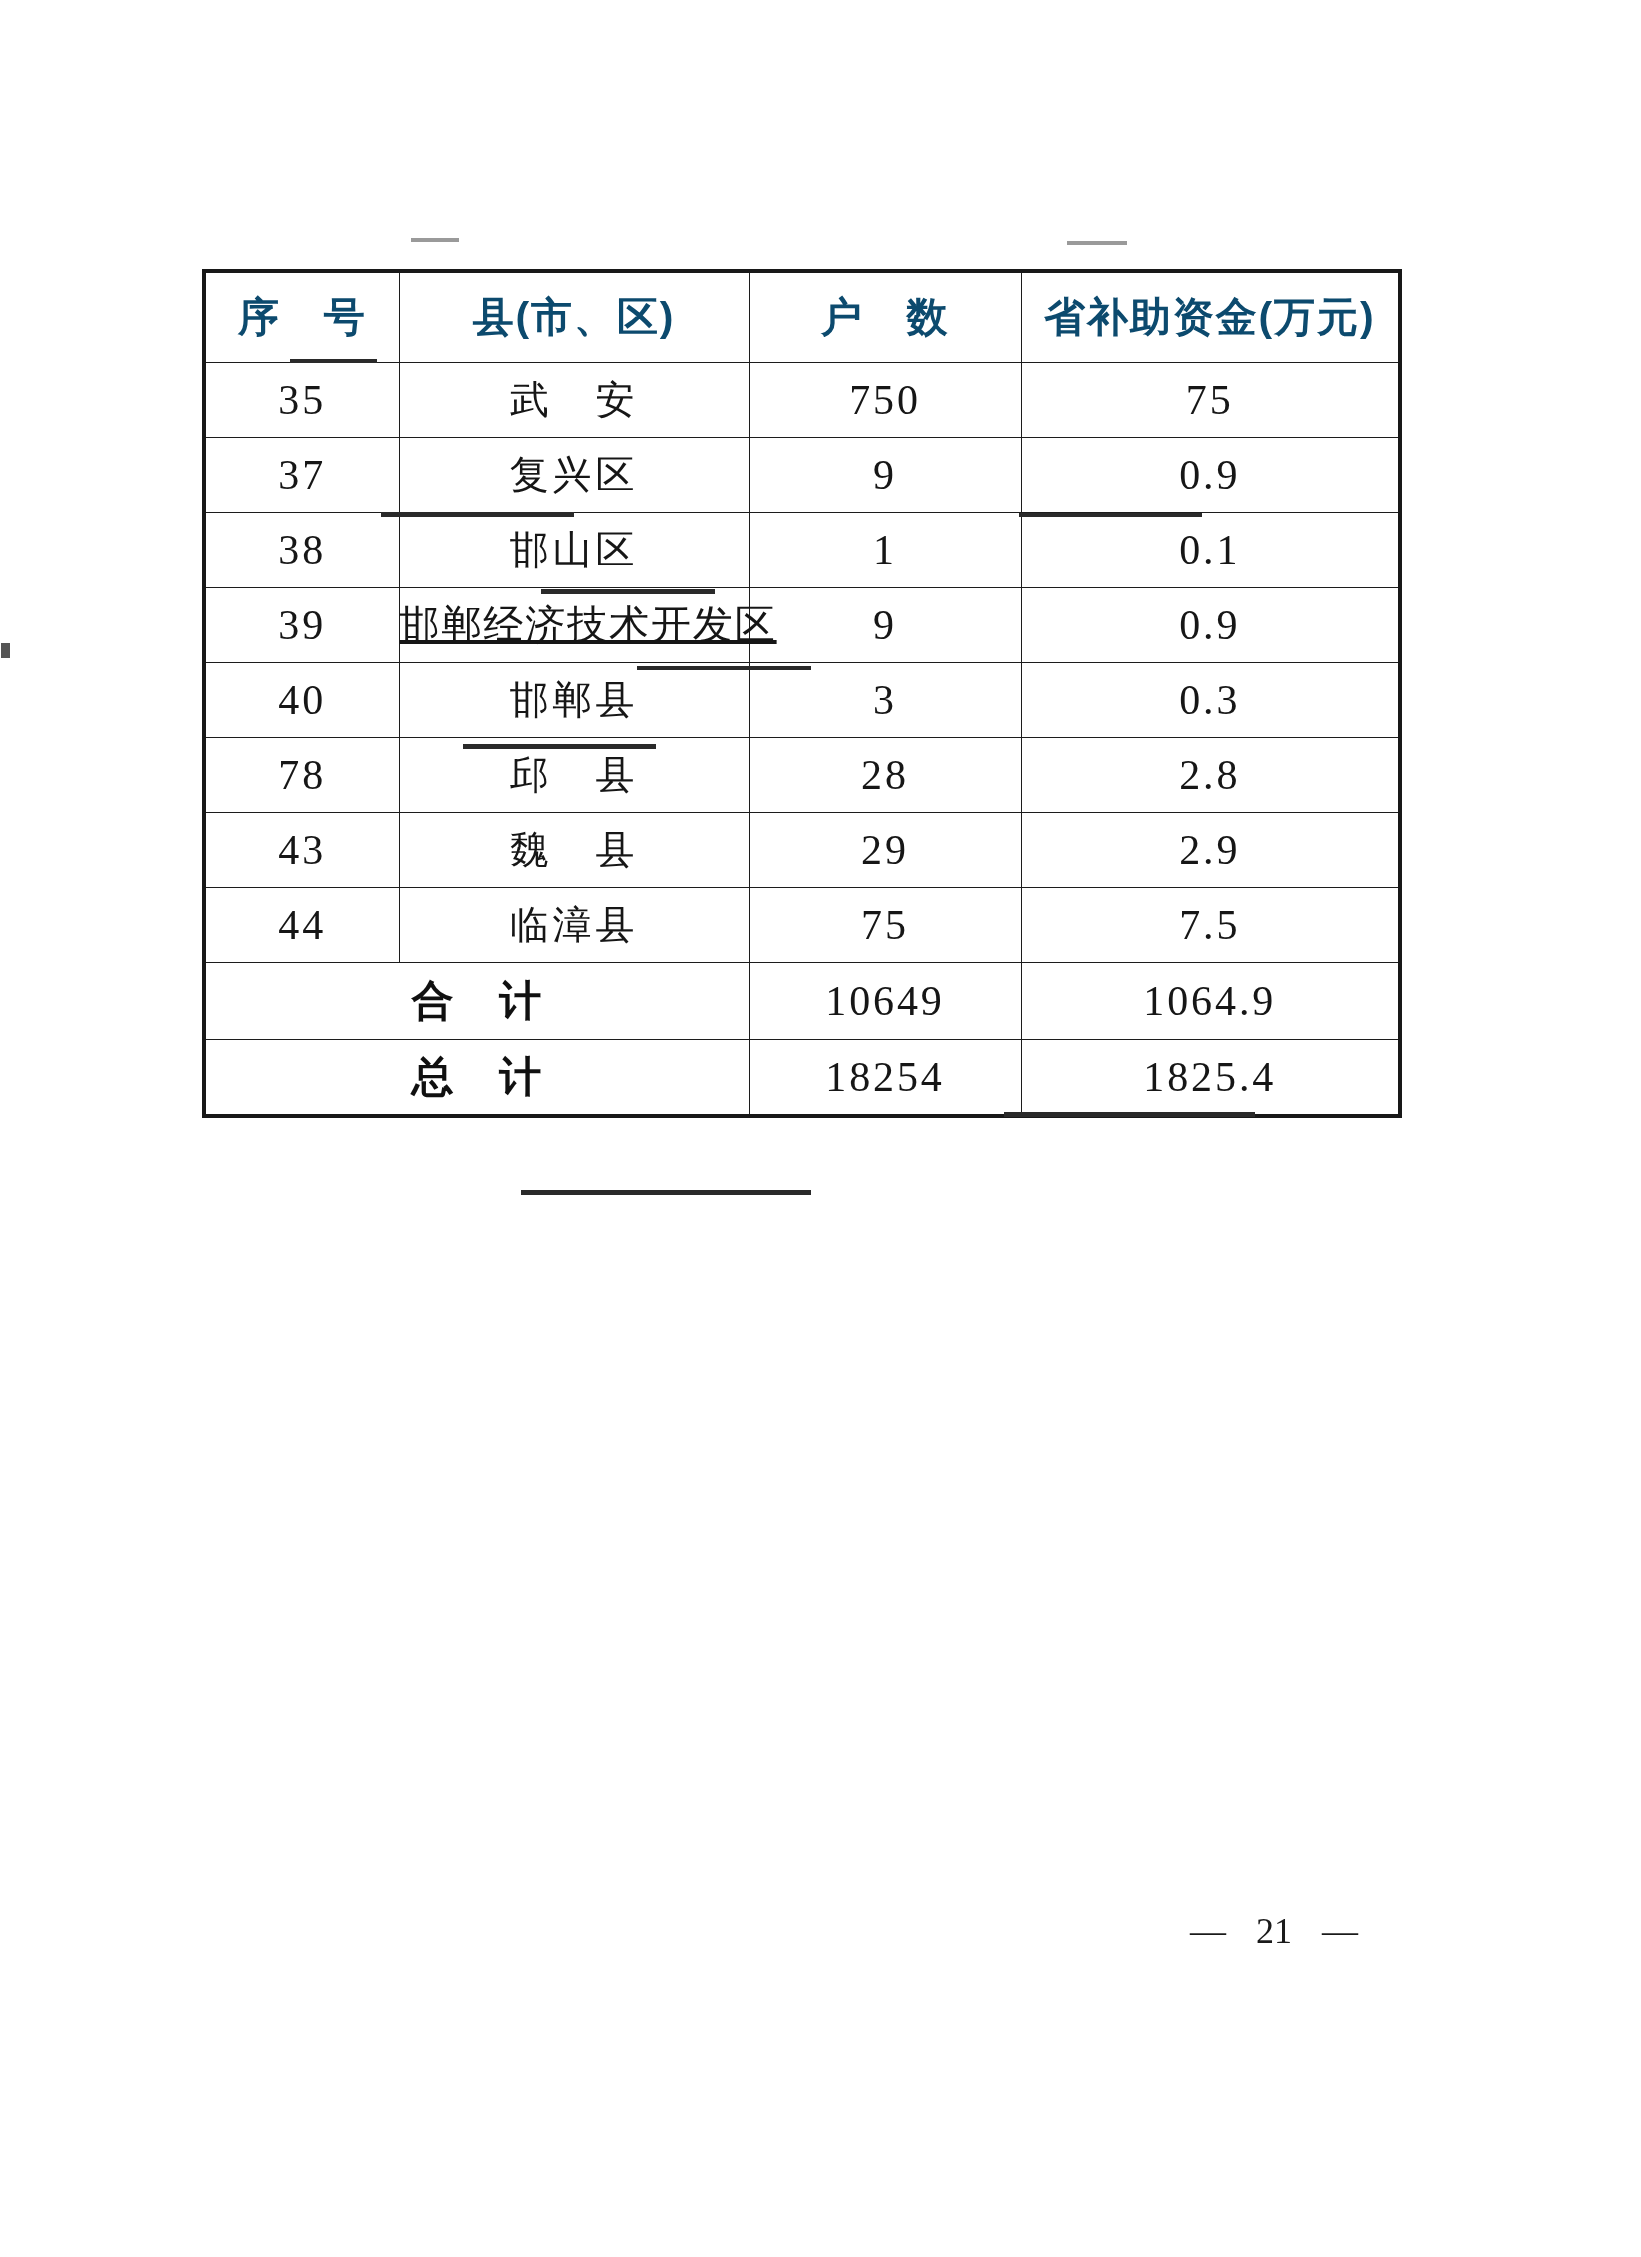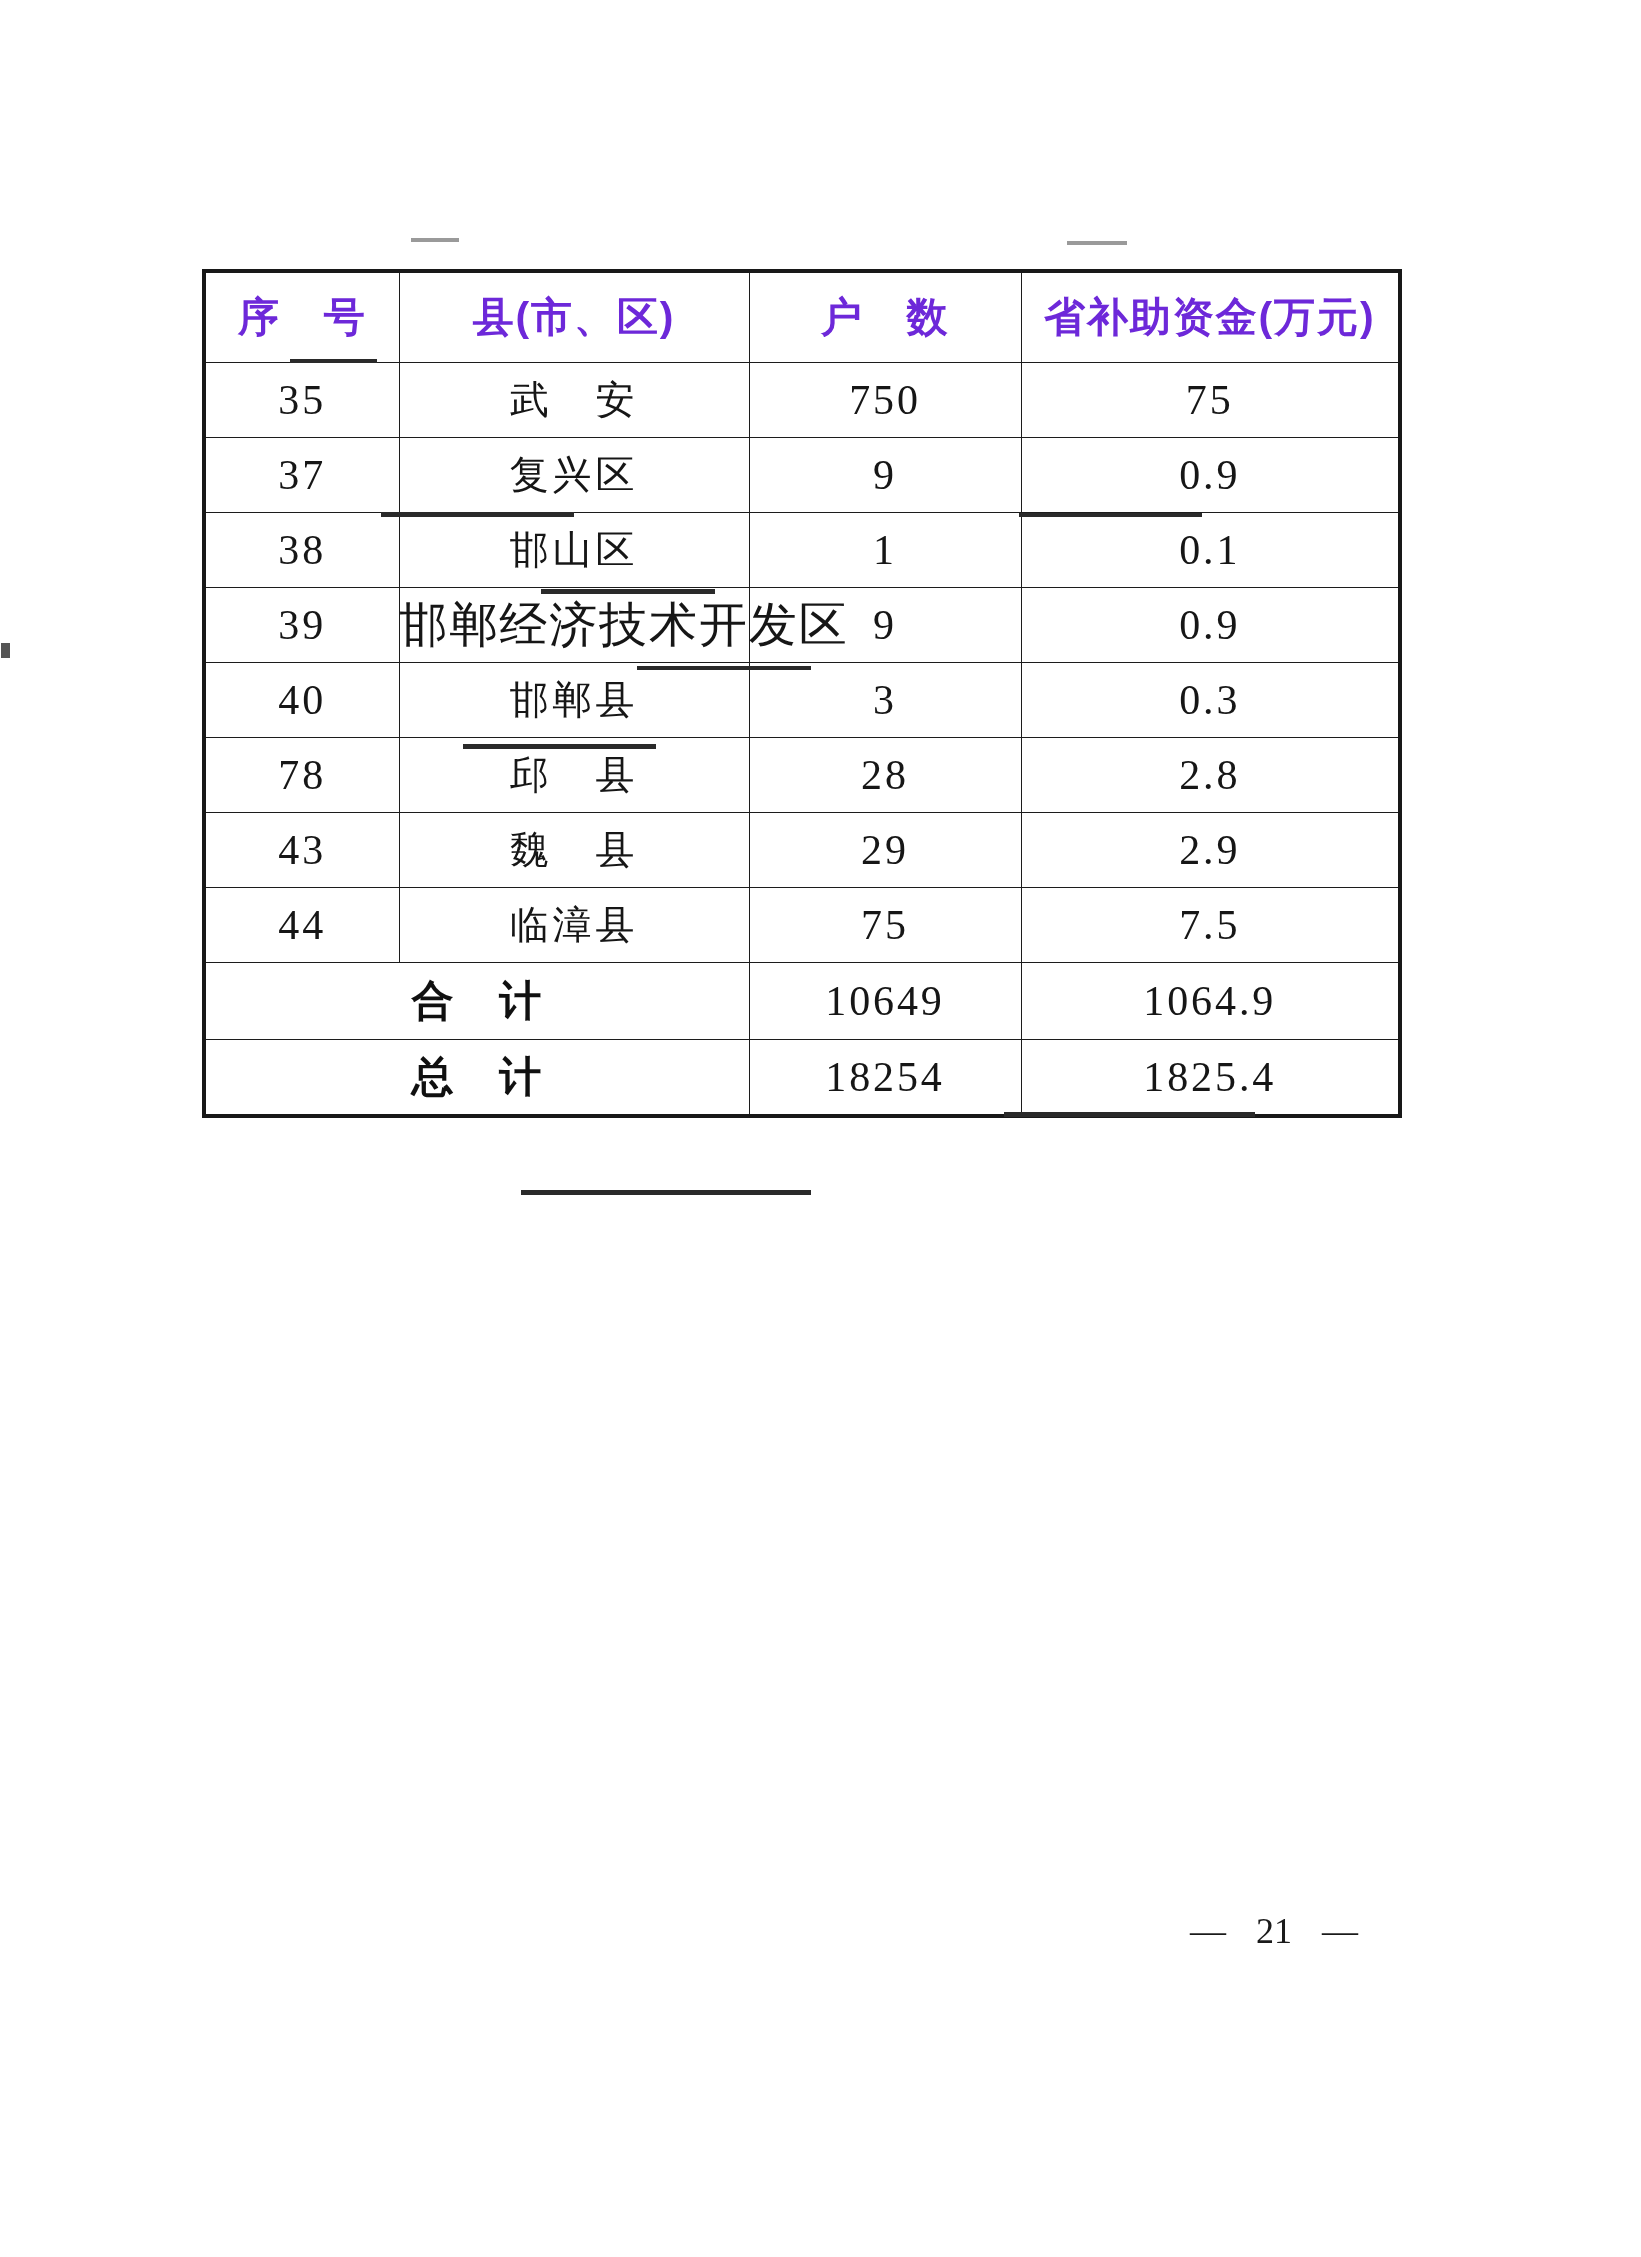--- a/index.html
+++ b/index.html
@@ -43,35 +43,36 @@
   }
   .subsidy-table thead tr { height: 91px; }
   .subsidy-table tbody tr { height: 75px; }
   .subsidy-table tr.total-row { height: 77px; }
 
   .subsidy-table th {
     font-family: "Liberation Sans", "DejaVu Sans", sans-serif;
     font-weight: 700;
     font-size: 41px;
     letter-spacing: 1.9px;
-    color: #6d28d9;
+    color: #0c4a6e;
   }
   td.num {
     font-size: 42px;
     letter-spacing: 2.9px;
     color: #161616;
   }
   td.county {
     font-size: 39px;
     letter-spacing: 3.9px;
     color: #161616;
   }
   td.county.long {
-    font-size: 48px;
+    font-size: 40px;
     letter-spacing: 1.9px;
+    text-decoration: underline;
   }
   td.total-label {
     font-family: "Liberation Sans", "DejaVu Sans", sans-serif;
     font-weight: 700;
     font-size: 42px;
     letter-spacing: 1.9px;
     color: #101010;
   }
 
   

